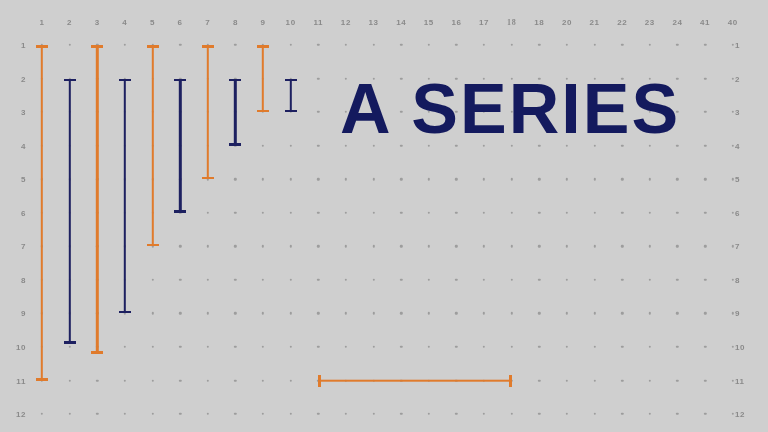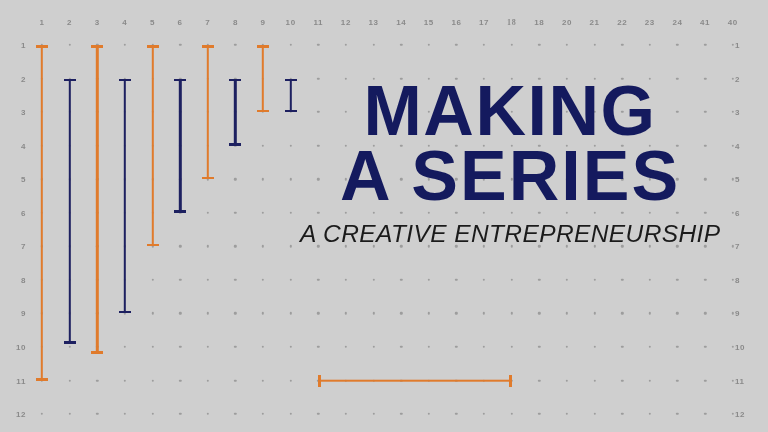--- a/index.html
+++ b/index.html
@@ -544,18 +544,16 @@
         <div class="cap bot"></div>
       </div>
       <div class="hbar orange" style="left: 318.3px; width: 193.41px; top: 380.5px; height: 14px;">
         <div class="hstem"></div>
         <div class="hcap start"></div>
         <div class="hcap end"></div>
       </div>
     </div>
 
   <div id="textblock">
-    <div id="title-l1">MAKING</div>
     <div id="title-l2">A SERIES</div>
-    <div id="sub-l1">A CREATIVE ENTREPRENEURSHIP</div>
   </div>
 
 </div>
 
 </body></html>

